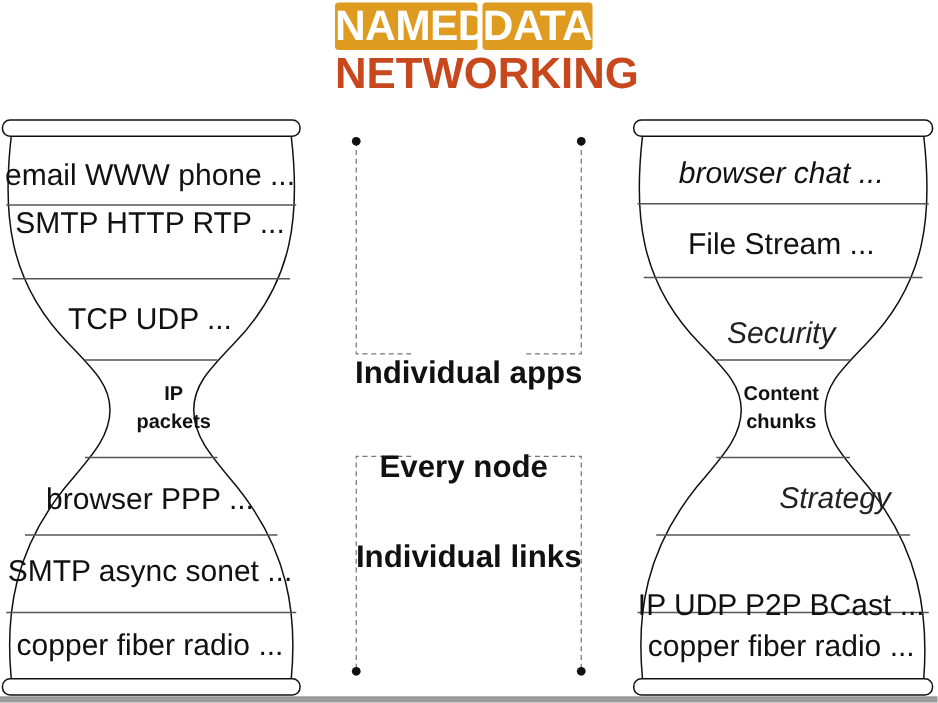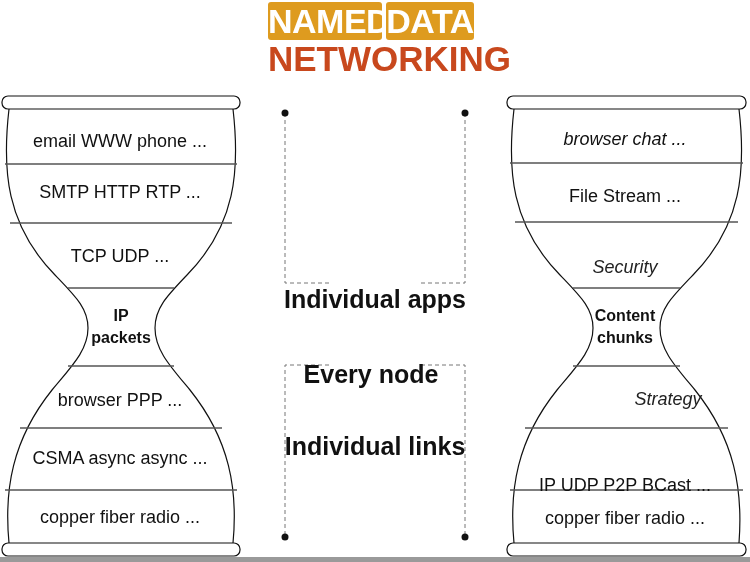--- a/index.html
+++ b/index.html
@@ -17,21 +17,21 @@
   }
   .logo-named { left: 0; width: 114px; }
   .logo-data { left: 118px; width: 88px; }
   .logo-net {
     position: absolute; left: 0; top: 38px; width: 210px; text-align: center;
     color: #c8481d; font-weight: bold; font-size: 35px; line-height: 38px;
     letter-spacing: 0px;
   }
   svg.diagram { position: absolute; left: 0; top: 0; }
   .layer {
-    position: absolute; text-align: center; font-size: 18px; color: #111111;
+    position: absolute; text-align: center; font-size: 24px; color: #111111;
     white-space: nowrap; transform: translate(-50%, -50%);
   }
   .layer.italic { font-style: italic; color: #222222; }
   .layer.bold { font-weight: bold; font-size: 16px; line-height: 22px; }
   .mid-label {
     position: absolute; font-weight: bold; font-size: 25px; color: #111111;
     white-space: nowrap; transform: translate(-50%, -50%); margin-top: 45px;
   }
   .bottom-rule { position: absolute; left: 0; top: 557px; width: 750px; height: 5px; background: #9a9a9a; }
 </style>
@@ -89,28 +89,28 @@
   </g>
   <g fill="#111">
     <circle cx="285" cy="113" r="3.5"></circle>
     <circle cx="465" cy="113" r="3.5"></circle>
     <circle cx="285" cy="537" r="3.5"></circle>
     <circle cx="465" cy="537" r="3.5"></circle>
   </g>
 </svg>
 
 <div class="layer" style="left:120px; top:141px;">email  WWW  phone ...</div>
-<div class="layer" style="left:120px; top:192px;text-align:right;">SMTP  HTTP  RTP ...</div>
+<div class="layer" style="left:120px; top:179px;text-align:right;">SMTP  HTTP  RTP ...</div>
 <div class="layer" style="left:120px; top:256px;text-align:center;">TCP  UDP  ...</div>
-<div class="layer bold" style="left:121px; top:327px;">
+<div class="layer bold" style="left:139px; top:327px;">
   <div>IP</div>
   <div>packets</div>
 </div>
 <div class="layer" style="left:120px; top:400px;">browser  PPP ...</div>
-<div class="layer" style="left:120px; top:458px;">CSMA  async  async  ...</div>
+<div class="layer" style="left:120px; top:458px;">SMTP  async  sonet  ...</div>
 <div class="layer" style="left:120px; top:517px;">copper  fiber  radio  ...</div>
 
 <div class="layer" style="left:625px; top:139px;font-style:italic;">browser  chat  ...</div>
 <div class="layer" style="left:625px; top:196px;">File  Stream  ...</div>
 <div class="layer italic" style="left:625px; top:267px;">Security</div>
 <div class="layer bold" style="left:625px; top:327px;">
   <div>Content</div>
   <div>chunks</div>
 </div>
 <div class="layer italic" style="left:625px; top:399px;margin-left:43px;">Strategy</div>

